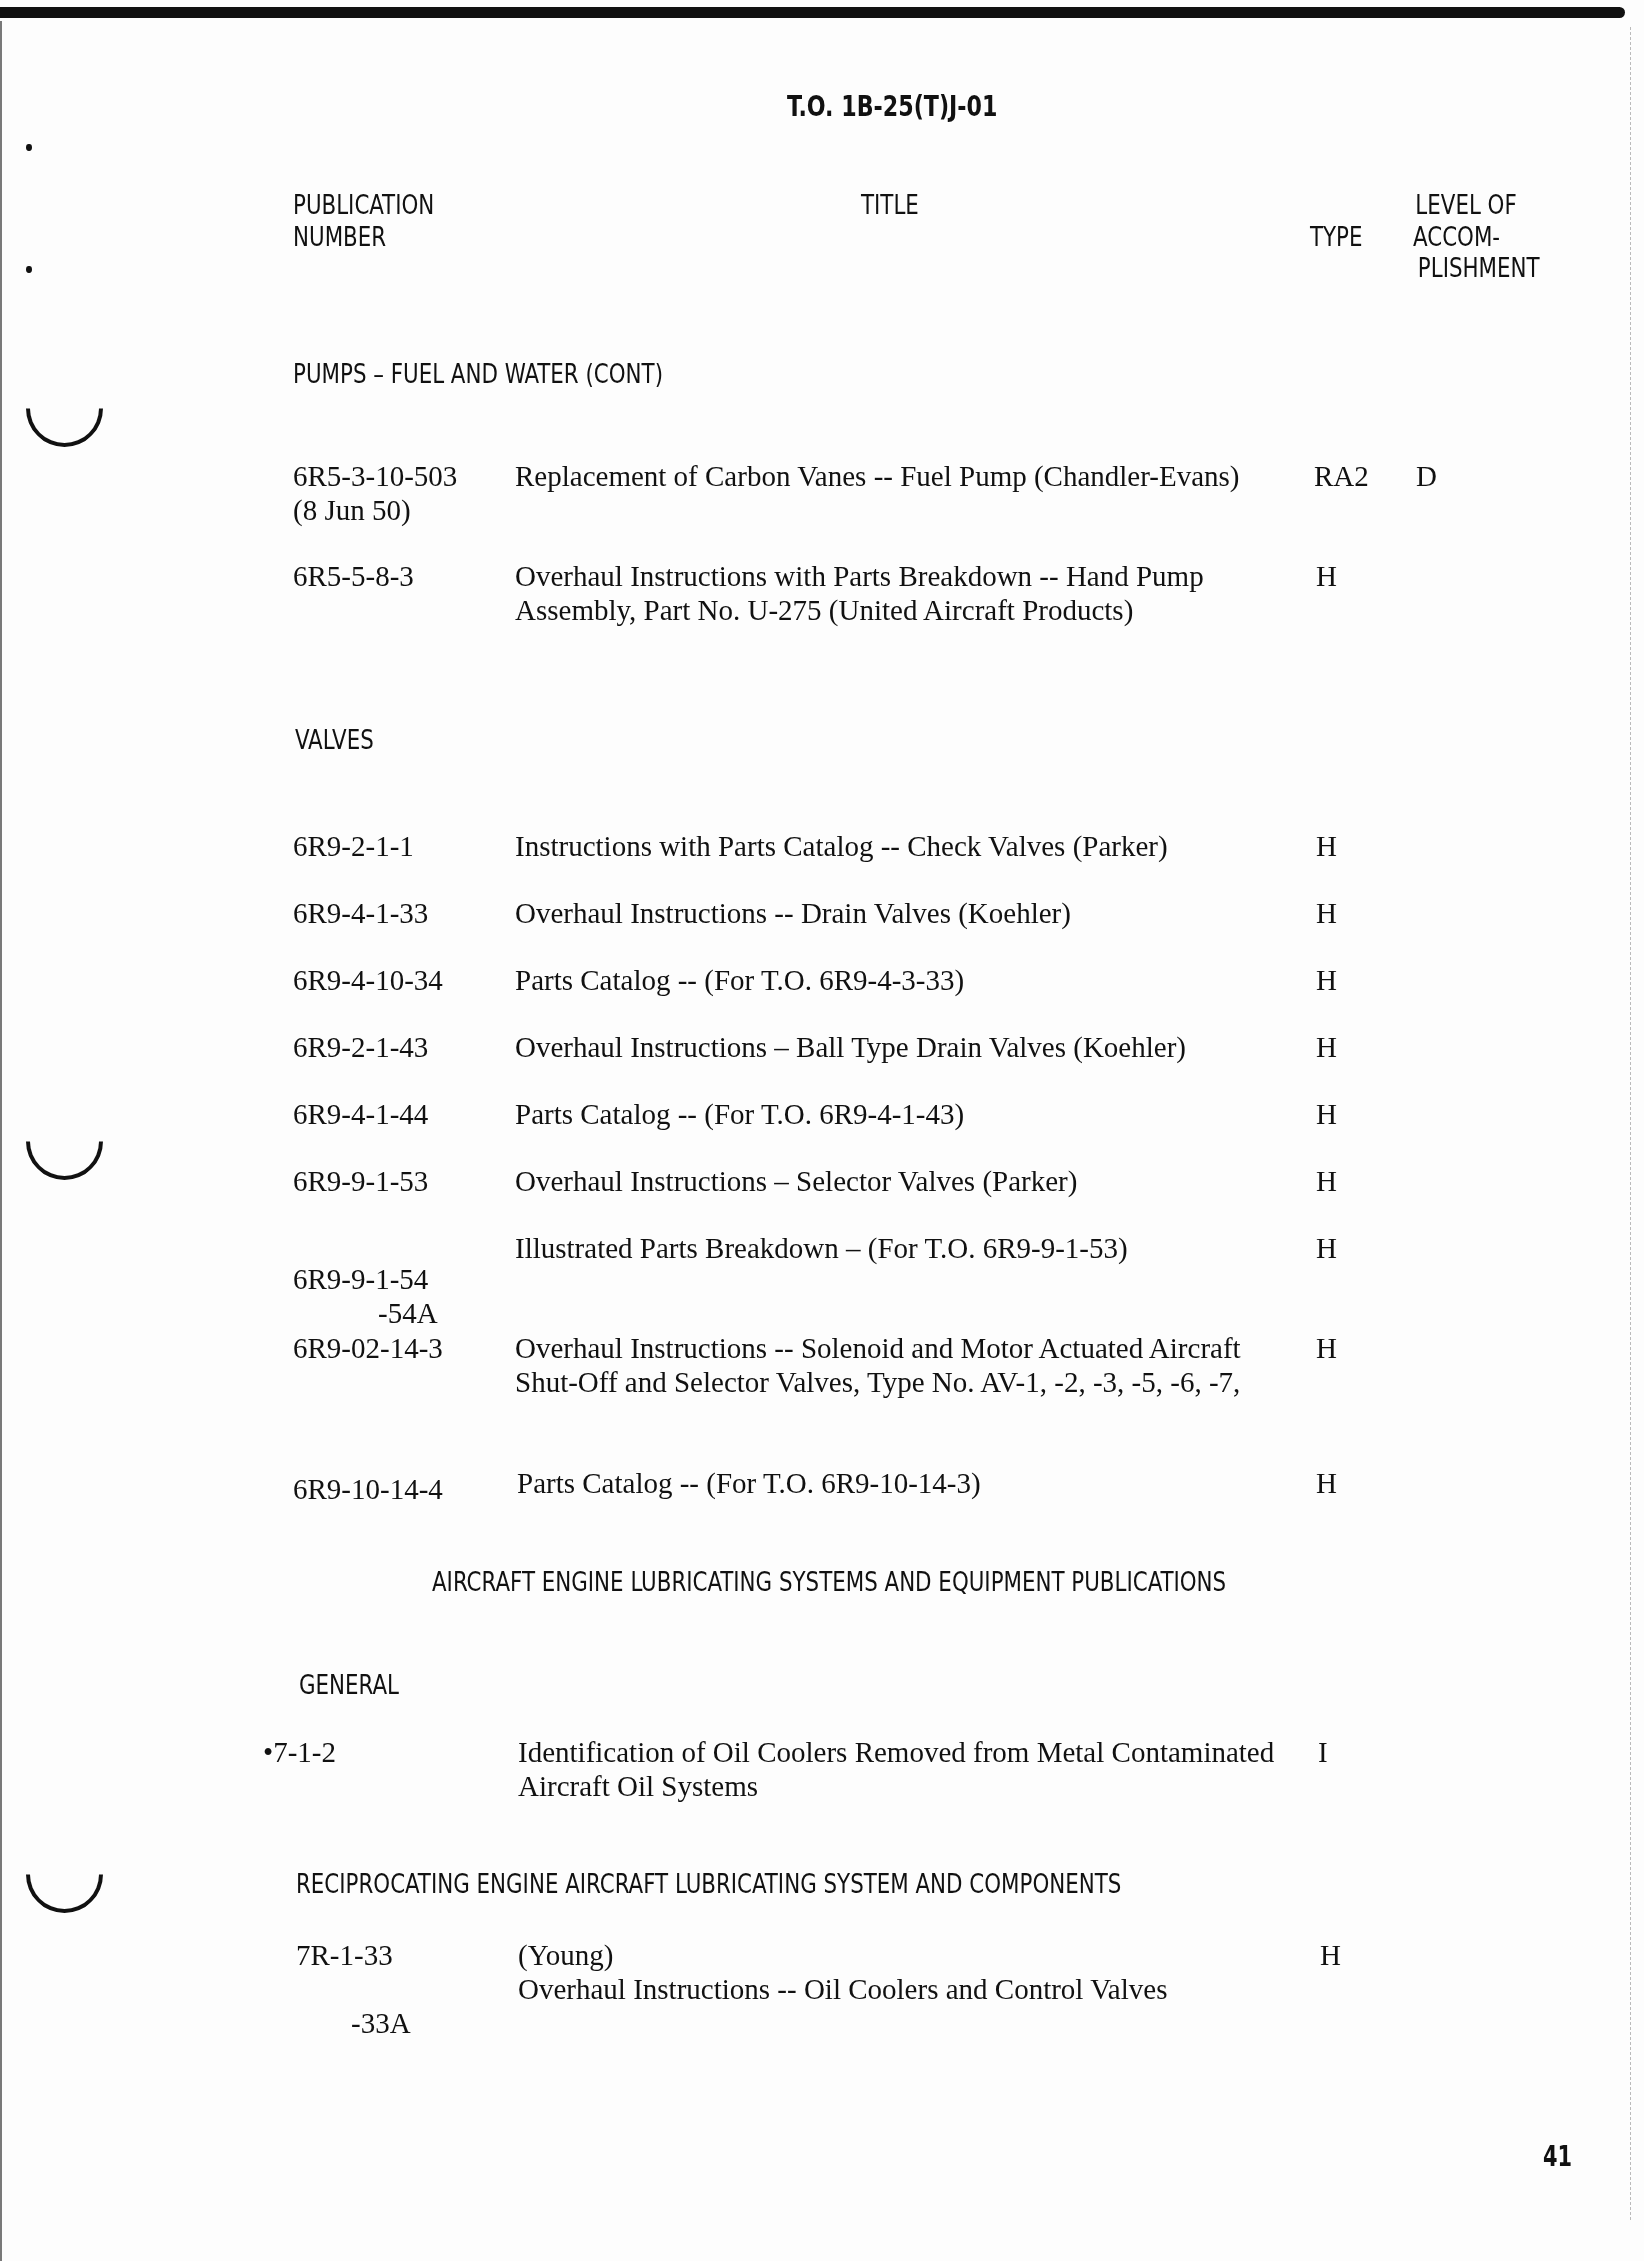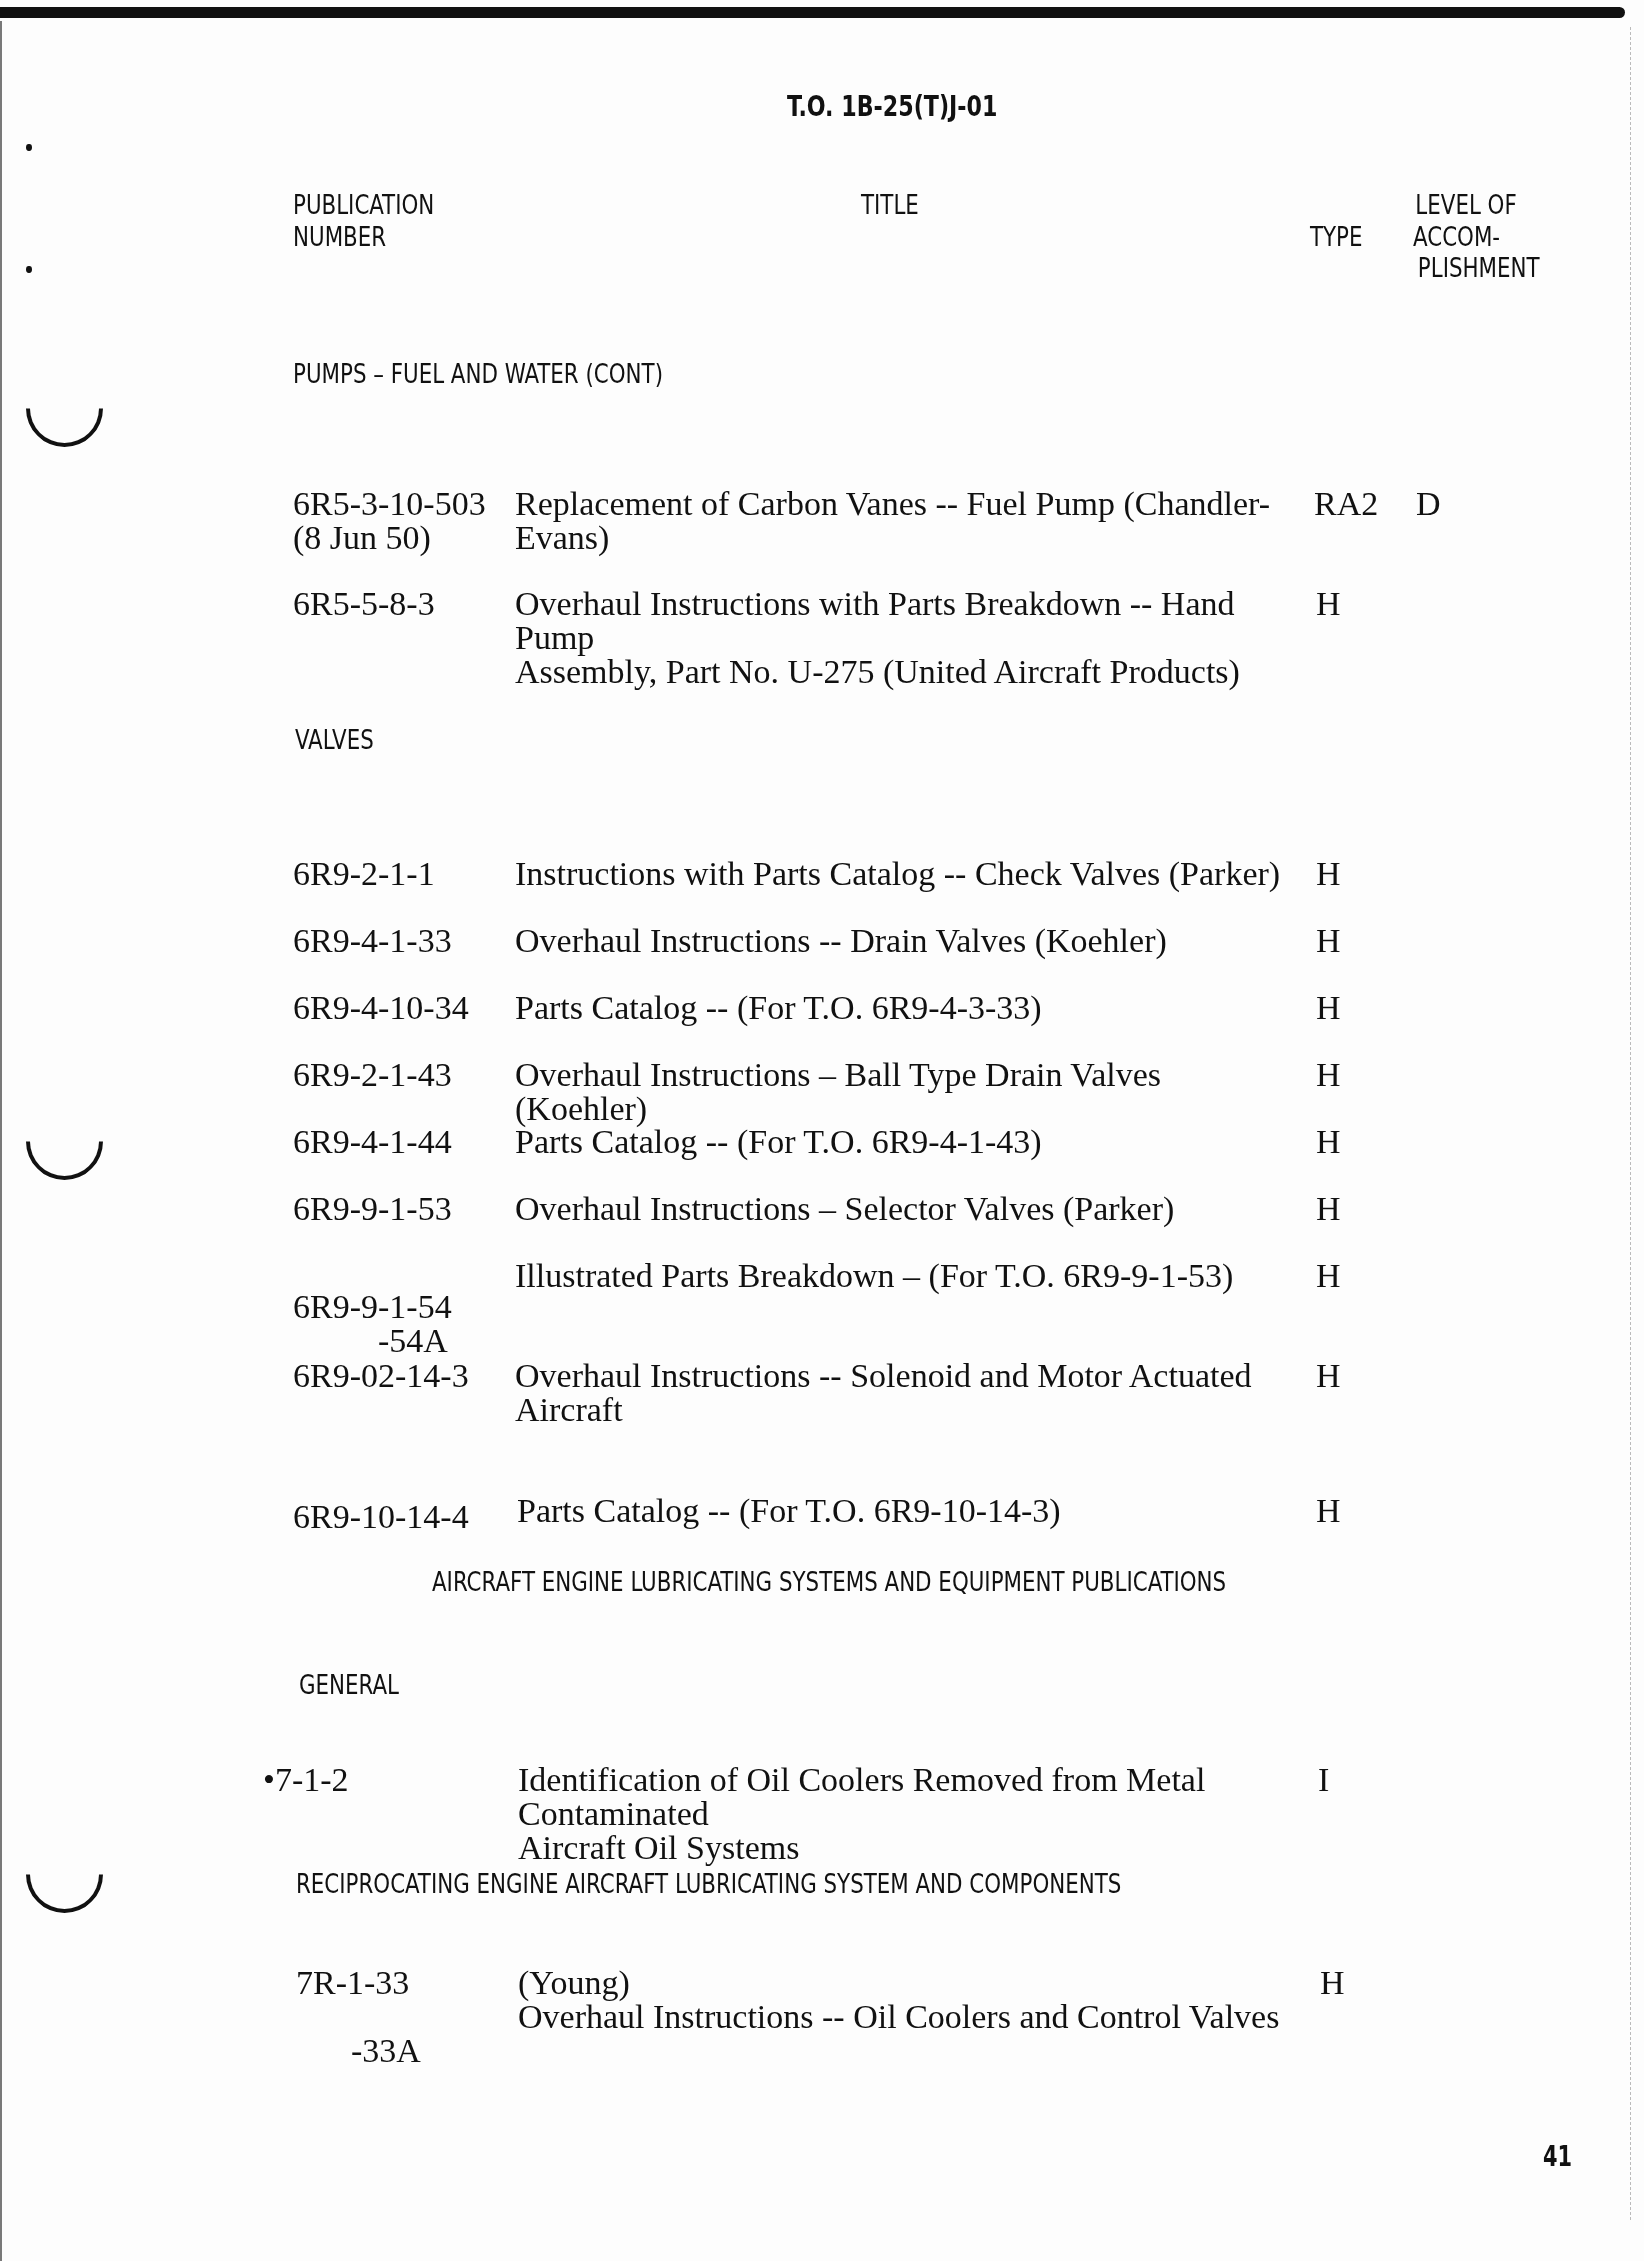--- a/index.html
+++ b/index.html
@@ -8,21 +8,21 @@
   .topbar { position:absolute; left:0; top:6.9px; width:1625px; height:11px; background:#111; border-radius:0 5.5px 5.5px 0; }
   .leftedge { position:absolute; left:0; top:20.6px; width:2.1px; height:2241px; background:#222; opacity:0.6; }
   .rightedge { position:absolute; right:13.7px; top:27px; width:0.7px; height:2193px; border-right:0.7px dashed #bbb; }
   .hole { position:absolute; left:26px; width:69px; height:69px; border:4.8px solid #111; border-top-color:transparent; border-right-color:transparent;
           border-radius:50%; transform:rotate(-45deg); }
   .dot { position:absolute; width:5.5px; height:6.9px; background:#111; border-radius:50%; }
   .sans { font-family:"DejaVu Sans", sans-serif; font-stretch:condensed; }
   .doc-id { position:absolute; top:89px; left:787px; font-size:29px; font-weight:bold; transform:scaleX(0.85); transform-origin:left top; }
   .colh { position:absolute; font-size:27px; line-height:31.5px; transform:scaleX(0.88); transform-origin:left top; }
   .section { position:absolute; font-size:27px; transform:scaleX(0.88); transform-origin:left top; }
-  .cell { position:absolute; font-size:34px; line-height:34px;margin-top:28px; }
+  .cell { position:absolute; font-size:29px; line-height:34px; }
   .num { left:293px; }
   .title { left:515px; width:774px; }
   .type { left:1316px; }
   .level { left:1416px; }
   .pagenum { position:absolute; left:1543px; top:2139px; font-size:29px; font-weight:bold; transform:scaleX(0.8); transform-origin:left top; }
 </style>
 </head>
 <body>
 
 <div class="topbar"></div>
@@ -107,20 +107,21 @@
     <div>6R9-9-1-54</div>
     <div style="padding-left:85px">-54A</div>
   </div>
   <div class="cell title" style="top:1231px">Illustrated Parts Breakdown – (For T.O. 6R9-9-1-53)</div>
   <div class="cell type" style="top:1231px">H</div>
 </div>
 <div>
   <div class="cell num" style="top:1331px">6R9-02-14-3</div>
   <div class="cell title" style="top:1331px">
     <div>Overhaul Instructions -- Solenoid and Motor Actuated Aircraft</div>
+    <div>Shut-Off and Selector Valves, Type No. AV-1, -2, -3, -5, -6, -7,</div>
   </div>
   <div class="cell type" style="top:1331px">H</div>
 </div>
 <div>
   <div class="cell num" style="top:1472px">6R9-10-14-4</div>
   <div class="cell title" style="top:1466px; left:517px">Parts Catalog -- (For T.O. 6R9-10-14-3)</div>
   <div class="cell type" style="top:1466px">H</div>
 </div>
 
 <div class="section sans" style="left:432px; top:1566px">AIRCRAFT ENGINE LUBRICATING SYSTEMS AND EQUIPMENT PUBLICATIONS</div>

